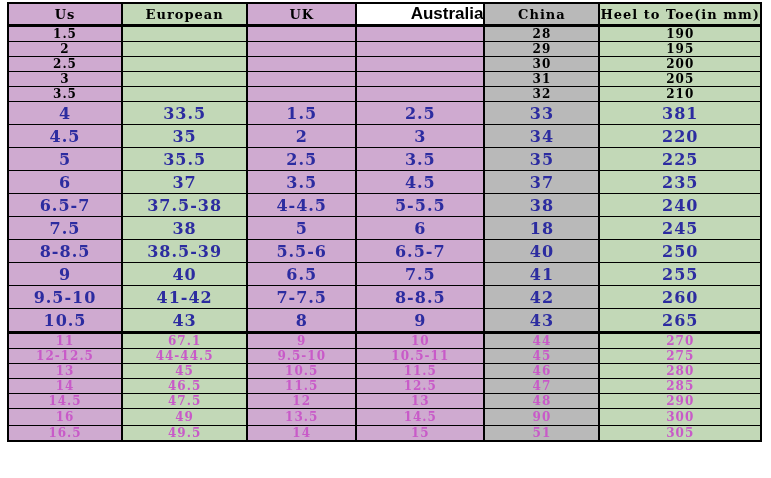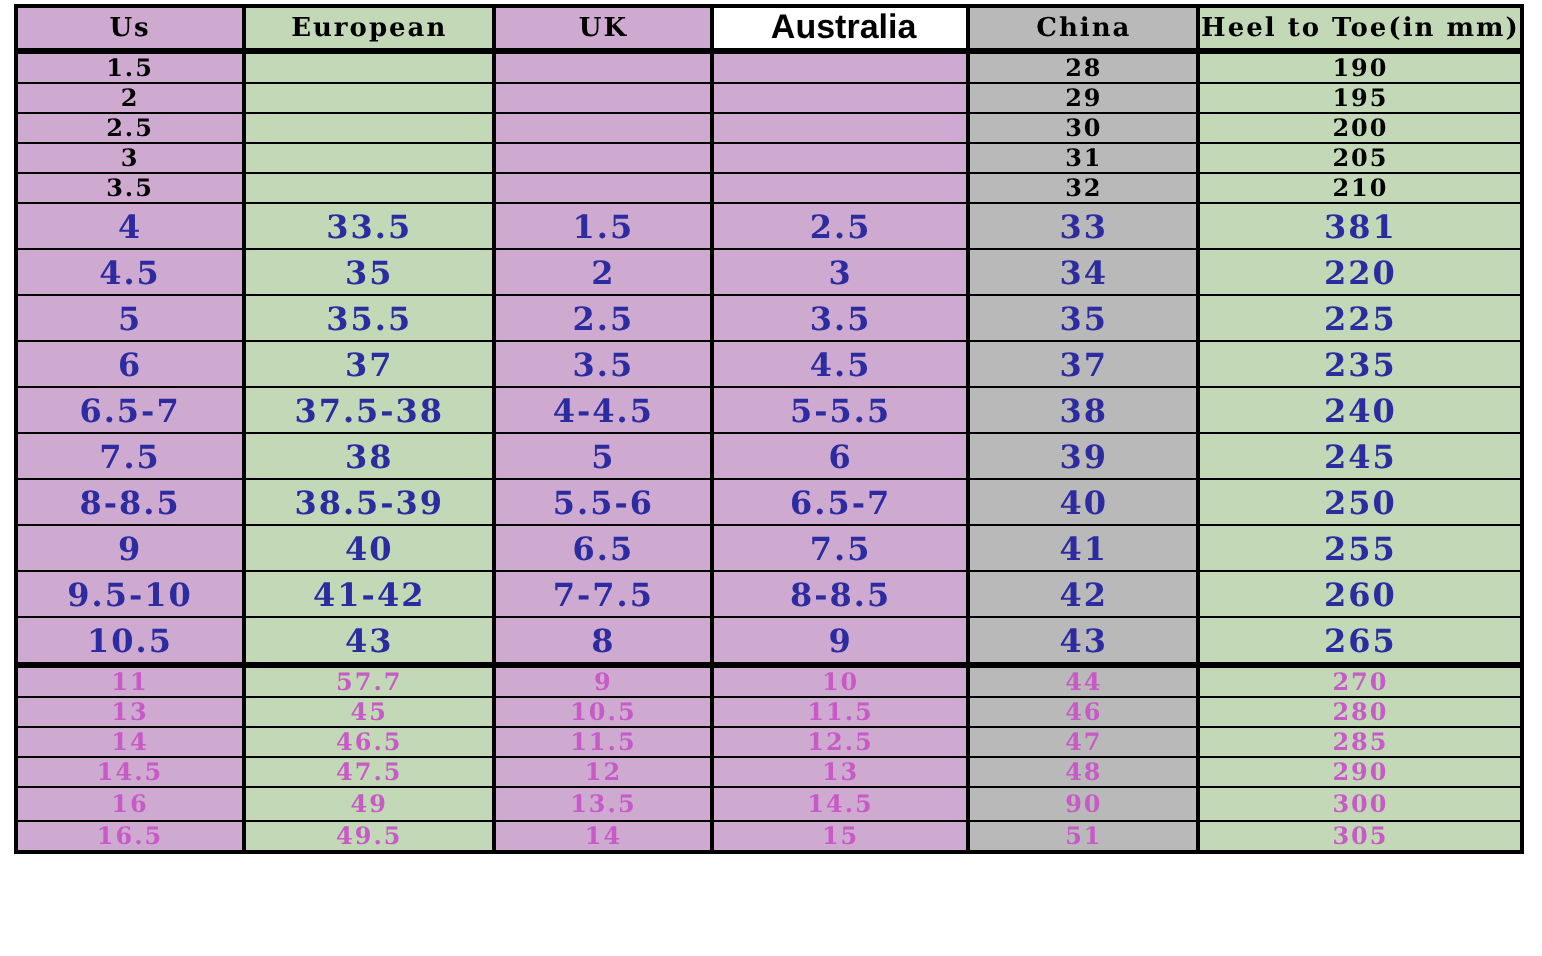--- a/index.html
+++ b/index.html
@@ -55,21 +55,21 @@
   thead th {
     height: 20px;
     font-size: 13px;
     color: #000;
     border-bottom: 3px solid #000;
   }
   thead th.active-cell {
     font-family: "Liberation Sans", sans-serif;
     font-size: 17px;
     letter-spacing: 0;
-    text-align: center;
+    text-align: right;
     padding-left: 3px;
     margin-left: 40px;
   }
 
   
   tr.sec-child td  { height: 13px; font-size: 12px; color: #000000; }
   tr.sec-adult td  { height: 22px; font-size: 16px; color: #2c2ca0; }
   tr.sec-large td  { height: 13px; font-size: 12px; color: #c85ac8; }
   tr.sec-adult.last-row td { border-bottom: 3px solid #000; }
   tbody tr.sec-large:nth-last-child(2) td { height: 16px; margin-top: 36px; }
@@ -168,21 +168,21 @@
           <td class="col-uk bg-pink">4-4.5</td>
           <td class="col-australia bg-pink">5-5.5</td>
           <td class="col-china bg-gray">38</td>
           <td class="col-heel_to_toe bg-green">240</td>
         </tr>
         <tr class="sec-adult">
           <td class="col-us bg-pink">7.5</td>
           <td class="col-european bg-green">38</td>
           <td class="col-uk bg-pink">5</td>
           <td class="col-australia bg-pink">6</td>
-          <td class="col-china bg-gray">39</td>
+          <td class="col-china bg-gray">18</td>
           <td class="col-heel_to_toe bg-green">245</td>
         </tr>
         <tr class="sec-adult">
           <td class="col-us bg-pink">8-8.5</td>
           <td class="col-european bg-green">38.5-39</td>
           <td class="col-uk bg-pink">5.5-6</td>
           <td class="col-australia bg-pink">6.5-7</td>
           <td class="col-china bg-gray">40</td>
           <td class="col-heel_to_toe bg-green">250</td>
         </tr>
@@ -205,25 +205,33 @@
         <tr class="sec-adult last-row">
           <td class="col-us bg-pink">10.5</td>
           <td class="col-european bg-green">43</td>
           <td class="col-uk bg-pink">8</td>
           <td class="col-australia bg-pink">9</td>
           <td class="col-china bg-gray">43</td>
           <td class="col-heel_to_toe bg-green">265</td>
         </tr>
         <tr class="sec-large">
           <td class="col-us bg-pink">11</td>
-          <td class="col-european bg-green">57.7</td>
+          <td class="col-european bg-green">67.1</td>
           <td class="col-uk bg-pink">9</td>
           <td class="col-australia bg-pink">10</td>
           <td class="col-china bg-gray">44</td>
           <td class="col-heel_to_toe bg-green">270</td>
+        </tr>
+        <tr class="sec-large">
+          <td class="col-us bg-pink">12-12.5</td>
+          <td class="col-european bg-green">44-44.5</td>
+          <td class="col-uk bg-pink">9.5-10</td>
+          <td class="col-australia bg-pink">10.5-11</td>
+          <td class="col-china bg-gray">45</td>
+          <td class="col-heel_to_toe bg-green">275</td>
         </tr>
         <tr class="sec-large">
           <td class="col-us bg-pink">13</td>
           <td class="col-european bg-green">45</td>
           <td class="col-uk bg-pink">10.5</td>
           <td class="col-australia bg-pink">11.5</td>
           <td class="col-china bg-gray">46</td>
           <td class="col-heel_to_toe bg-green">280</td>
         </tr>
         <tr class="sec-large">

